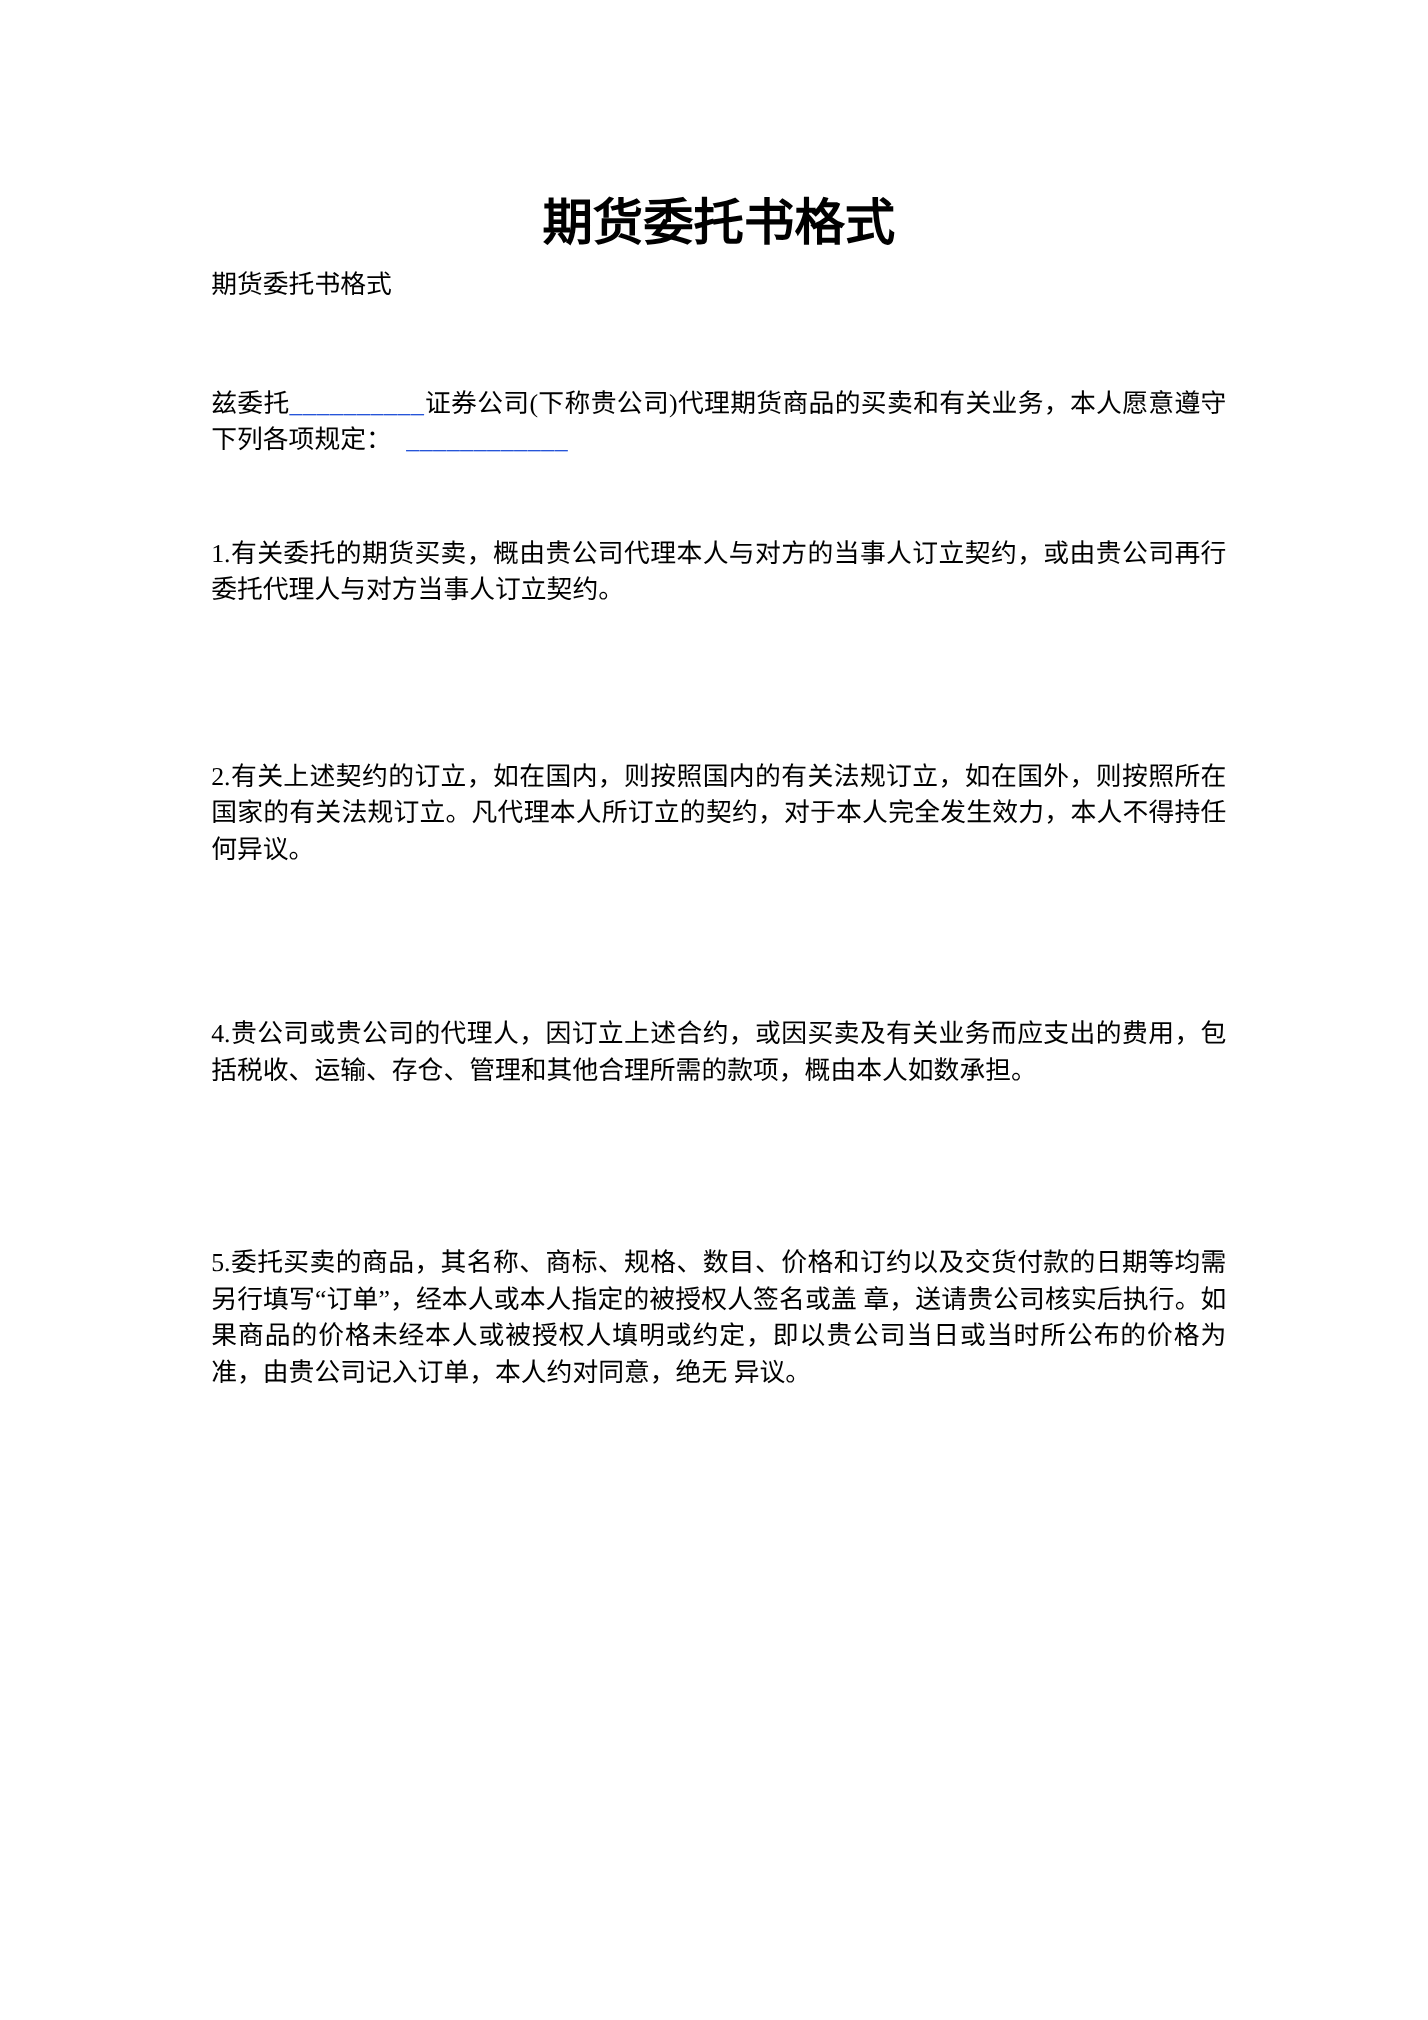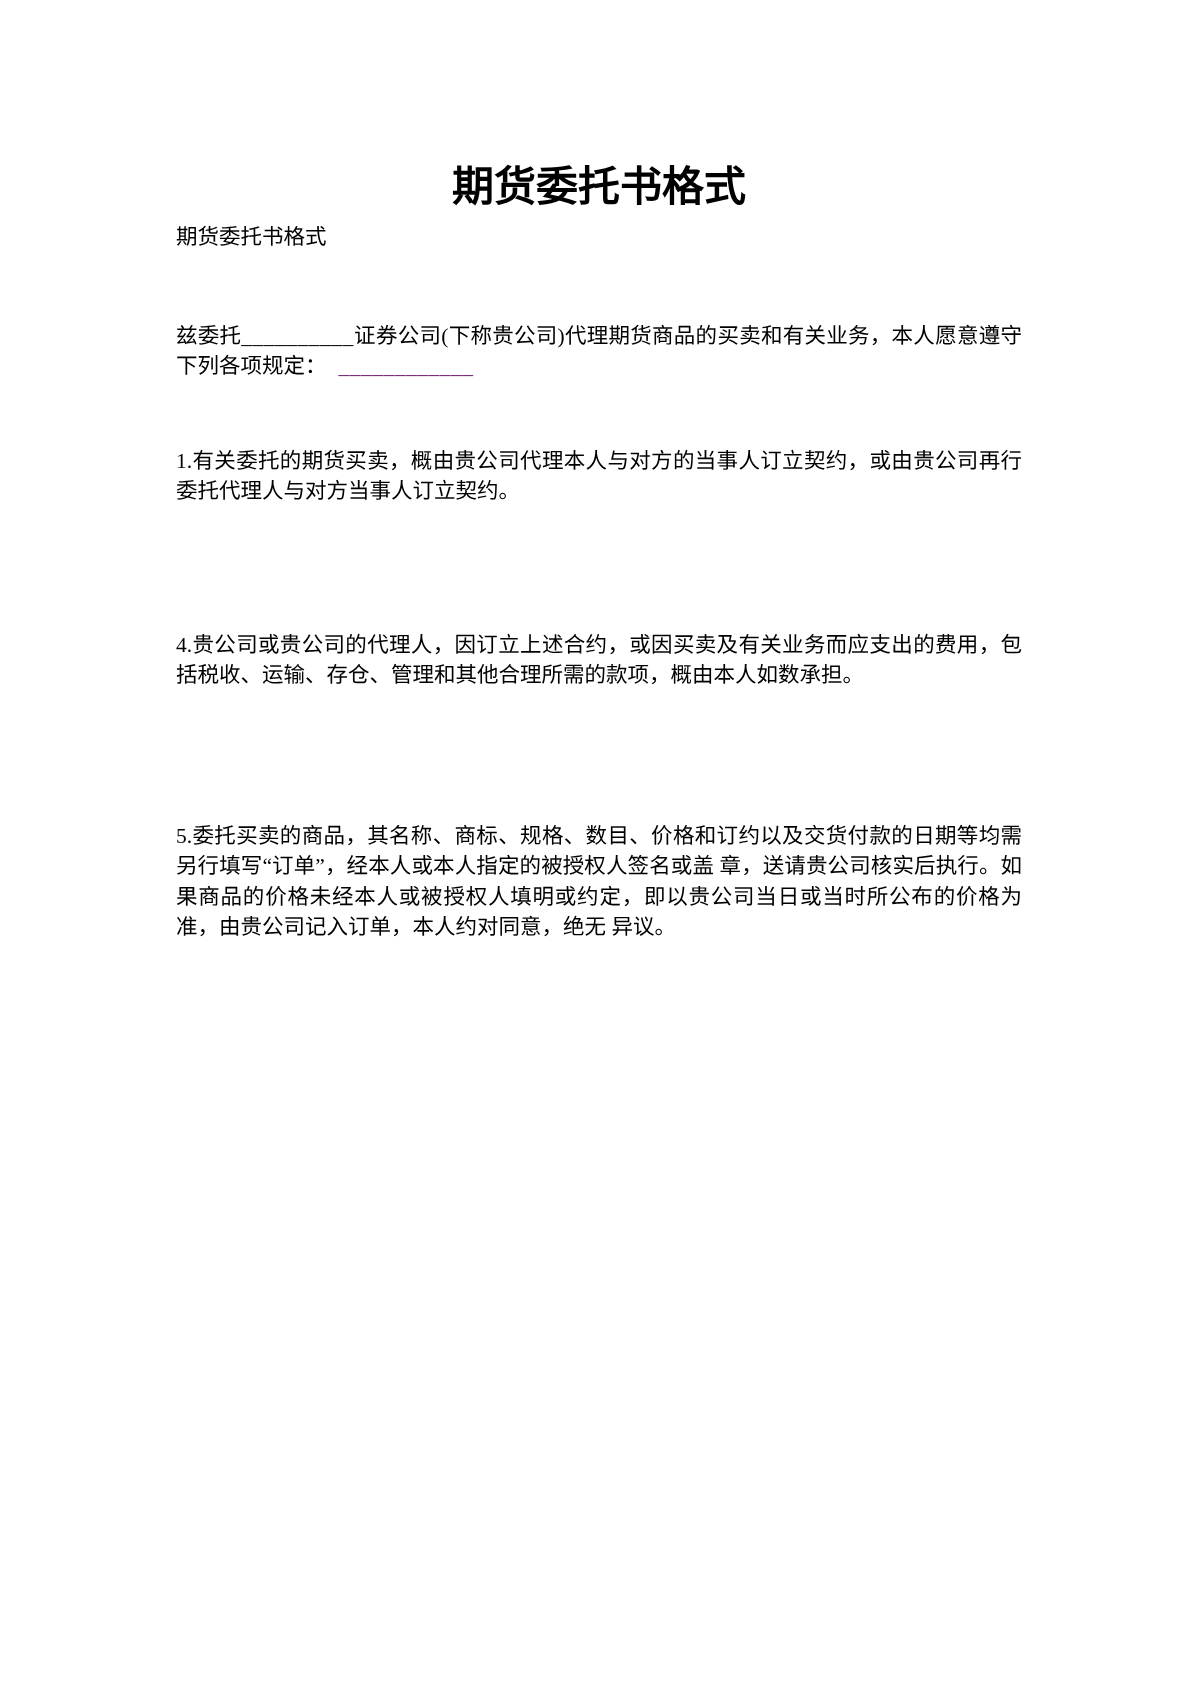--- a/index.html
+++ b/index.html
@@ -42,40 +42,41 @@
   .clause-1 { margin-top: 64px; }
   .clause-2 { margin-top: 125px; }
   .clause-3 { margin-top: 128px; }
   .clause-4 { margin-top: 123px; }
   .clause-5 { margin-top: 130px; }
   .blank {
     letter-spacing: 0.5px;
     white-space: nowrap;
   }
   .blank-dark {
-    color: #000000;
+    color: #1d4ed8;
   }
   .blank-light {
-    color: #701a75;
+    color: #1d4ed8;
     margin-left: 12px;
     font-style: italic;
   }
 </style>
 </head>
 <body>
 
 <div class="page">
 
   <h1 class="doc-title">期货委托书格式</h1>
 
   <p class="subtitle">期货委托书格式</p>
 
   <p class="intro"><span>兹委托</span><span class="blank blank-dark">__________</span><span>证券公司(下称贵公司)代理期货商品的买卖和有关业务，本人愿意遵守下列各项规定：</span><span class="blank blank-light">____________</span></p>
 
   <p class="clause clause-1">1.有关委托的期货买卖，概由贵公司代理本人与对方的当事人订立契约，或由贵公司再行委托代理人与对方当事人订立契约。</p>
 
+  <p class="clause clause-2">2.有关上述契约的订立，如在国内，则按照国内的有关法规订立，如在国外，则按照所在国家的有关法规订立。凡代理本人所订立的契约，对于本人完全发生效力，本人不得持任何异议。</p>
 
 
   <p class="clause clause-4">4.贵公司或贵公司的代理人，因订立上述合约，或因买卖及有关业务而应支出的费用，包括税收、运输、存仓、管理和其他合理所需的款项，概由本人如数承担。</p>
 
   <p class="clause clause-5">5.委托买卖的商品，其名称、商标、规格、数目、价格和订约以及交货付款的日期等均需另行填写“订单”，经本人或本人指定的被授权人签名或盖 章，送请贵公司核实后执行。如果商品的价格未经本人或被授权人填明或约定，即以贵公司当日或当时所公布的价格为准，由贵公司记入订单，本人约对同意，绝无 异议。</p>
 
 </div>
 
 </body></html>

